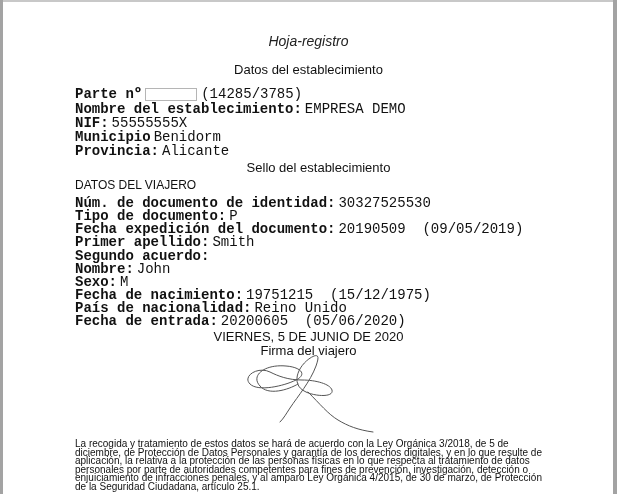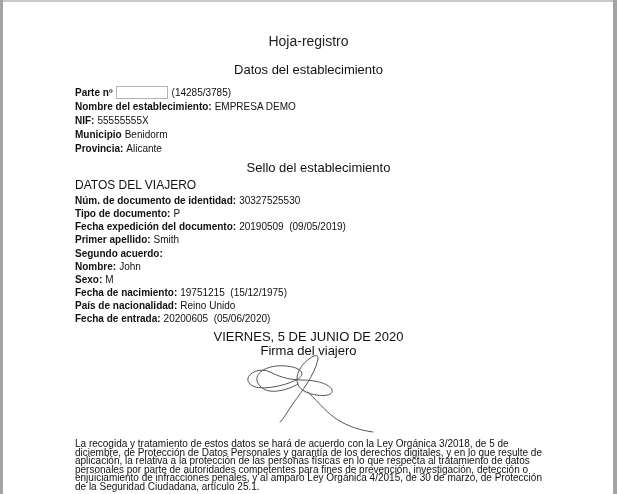--- a/index.html
+++ b/index.html
@@ -8,24 +8,24 @@
       background: #ffffff;
       font-family: "Liberation Sans", sans-serif;
       color: #000;
     }
     .frame-top { position: absolute; left: 0; top: 0; width: 617px; height: 2px; background: #c8c8c8; }
     .frame-left { position: absolute; left: 0; top: 0; width: 3px; height: 494px; background: #a3a3a3; }
     .frame-right { position: absolute; left: 613px; top: 0; width: 4px; height: 494px; background: #a3a3a3; }
     .page { position: absolute; left: 3px; top: 2px; width: 610px; height: 492px; background: #fff; }
 
     .title { position: absolute; left: 0; width: 617px; top: 33px; text-align: center;
-      font-size: 14px; color: #222; }
+      font-size: 14px; font-style: italic; color: #222; }
     .center-line { position: absolute; left: 0; width: 617px; text-align: center; font-size: 13px; color: #111; }
 
-    .row { position: absolute; left: 75px; font-size: 10px; white-space: nowrap; color: #111; }
+    .row { position: absolute; left: 75px; font-size: 14px; white-space: nowrap; color: #111; font-family: Liberation Mono, monospace; }
     .row b { font-weight: bold; }
     .row .val { margin-left: 3px; }
     .parte-input {
       display: inline-block; width: 50px; height: 11px; border: 1px solid #b5b5b5;
       vertical-align: -3px; margin: 0 4px 0 3px; background: #fff;
     }
     .section-heading { position: absolute; left: 75px; font-size: 12px; color: #111; }
 
     .signature { position: absolute; left: 228px; top: 352px; width: 160px; height: 90px; }
 

